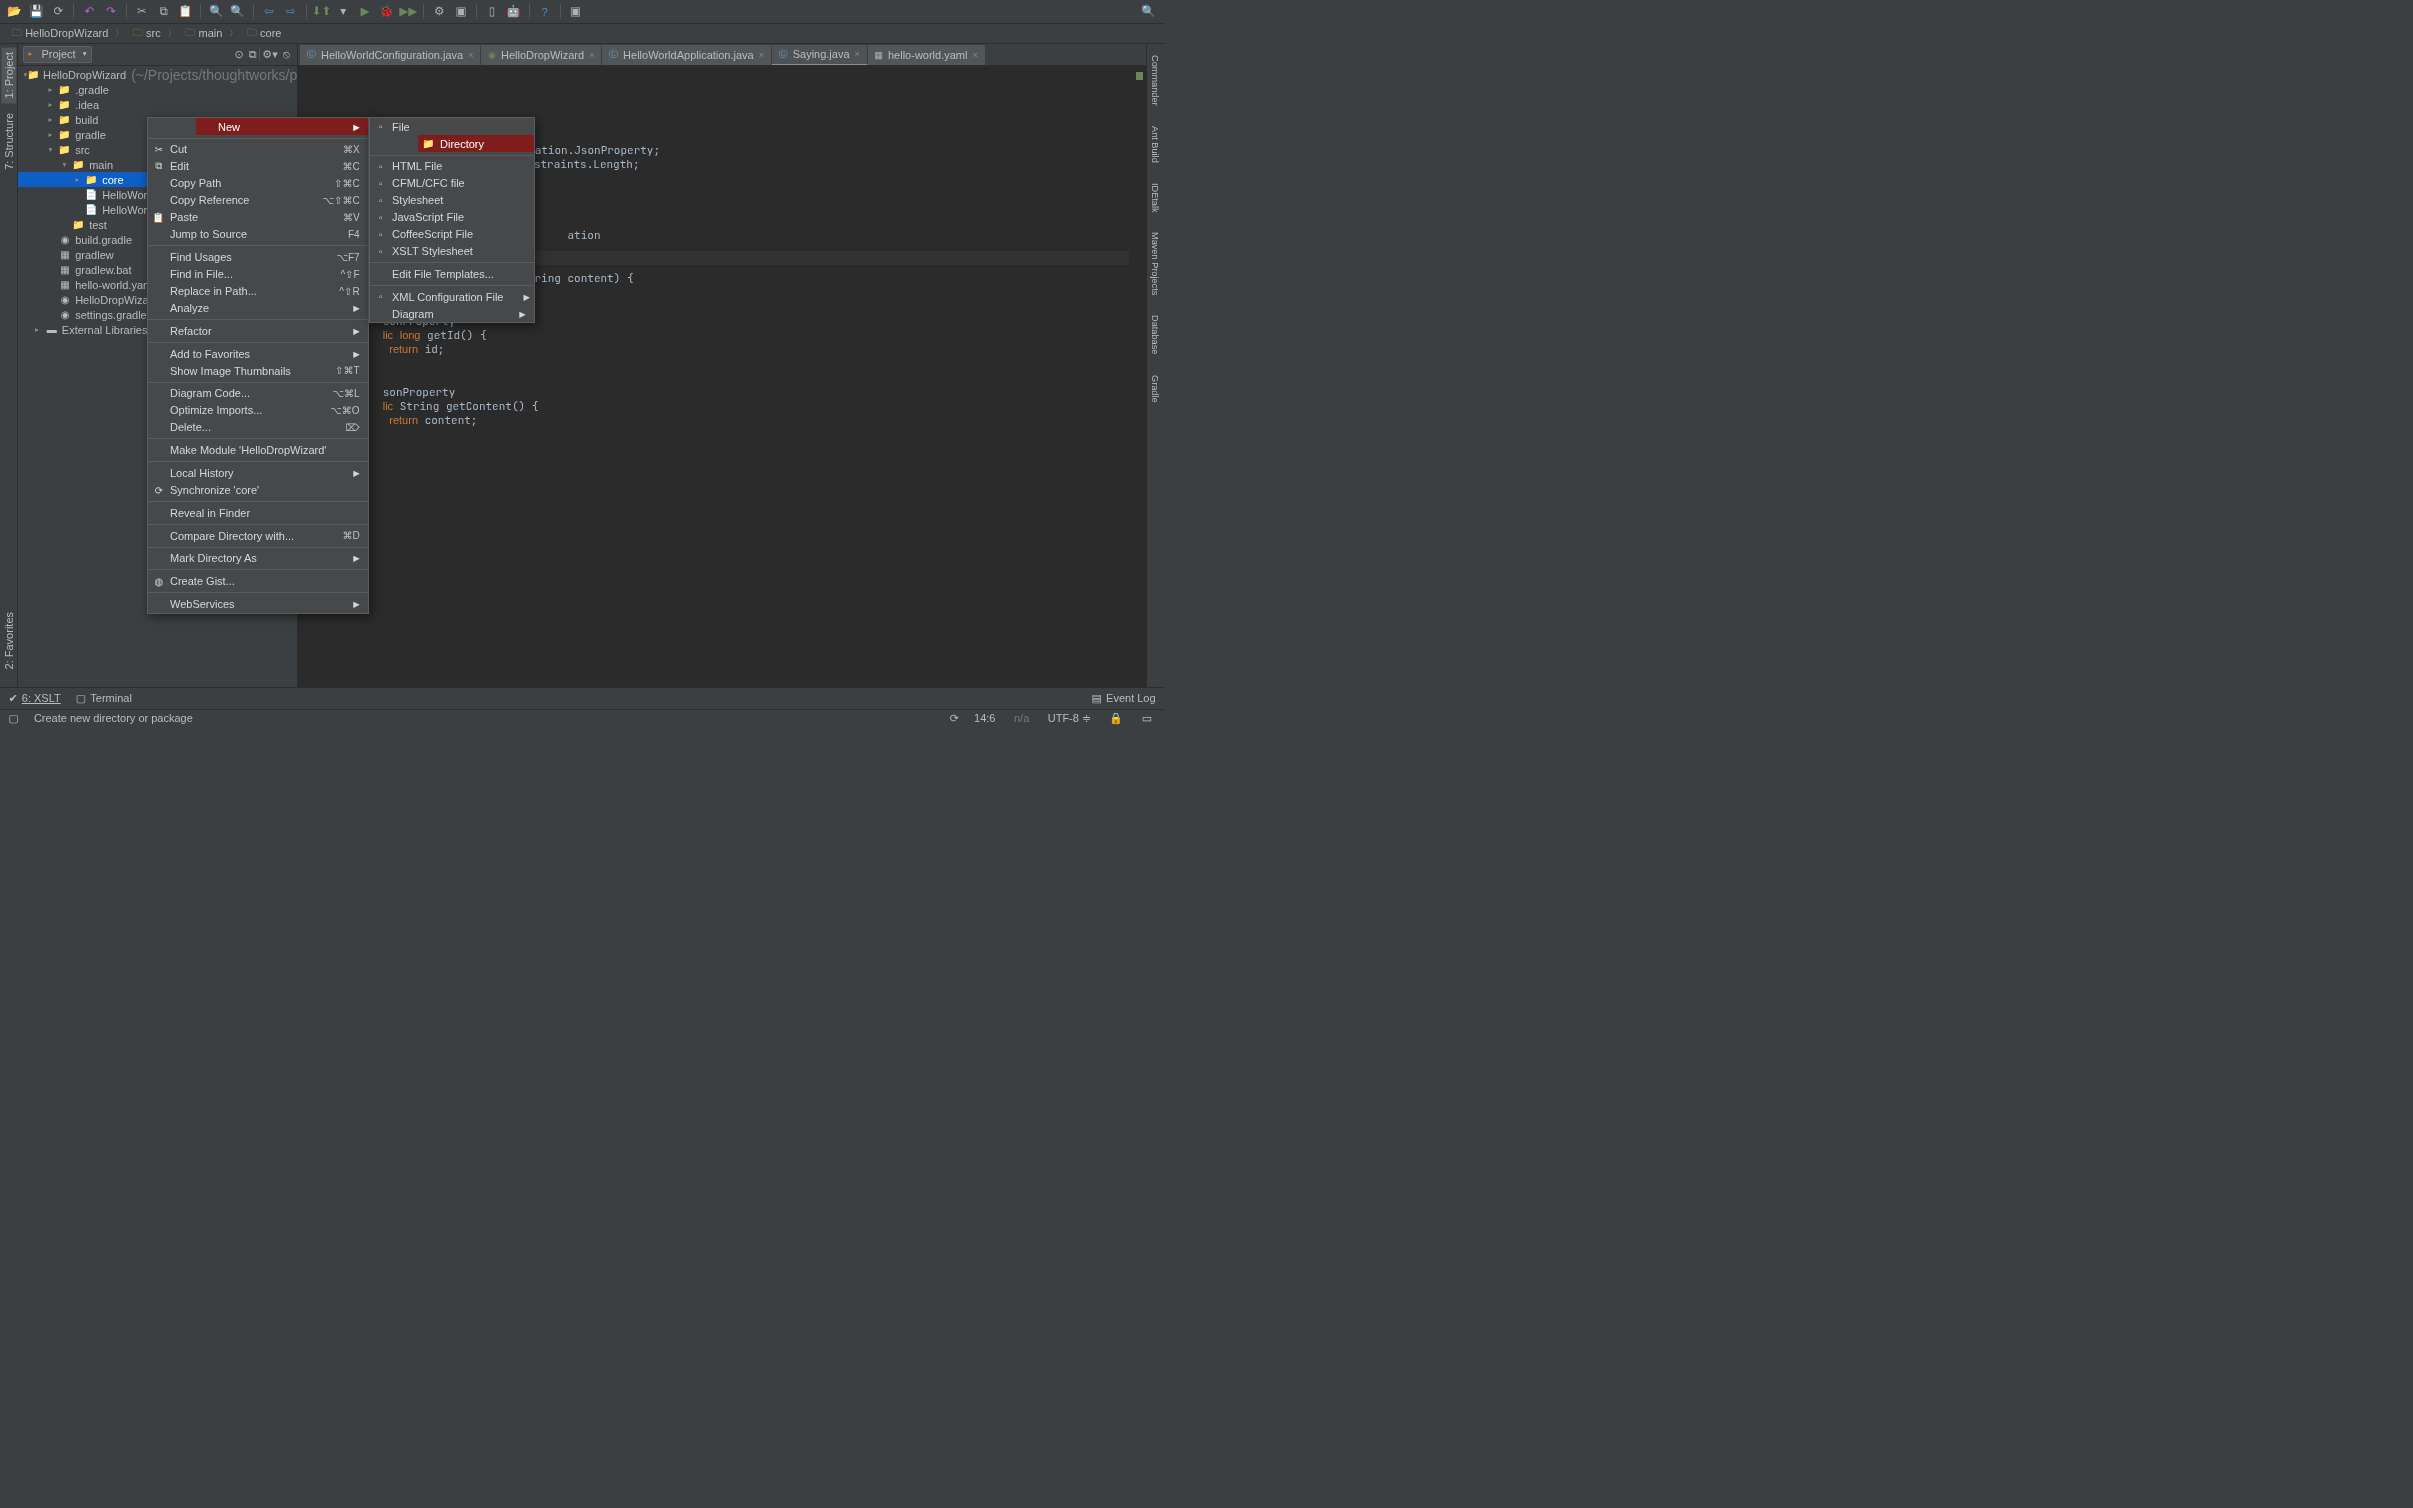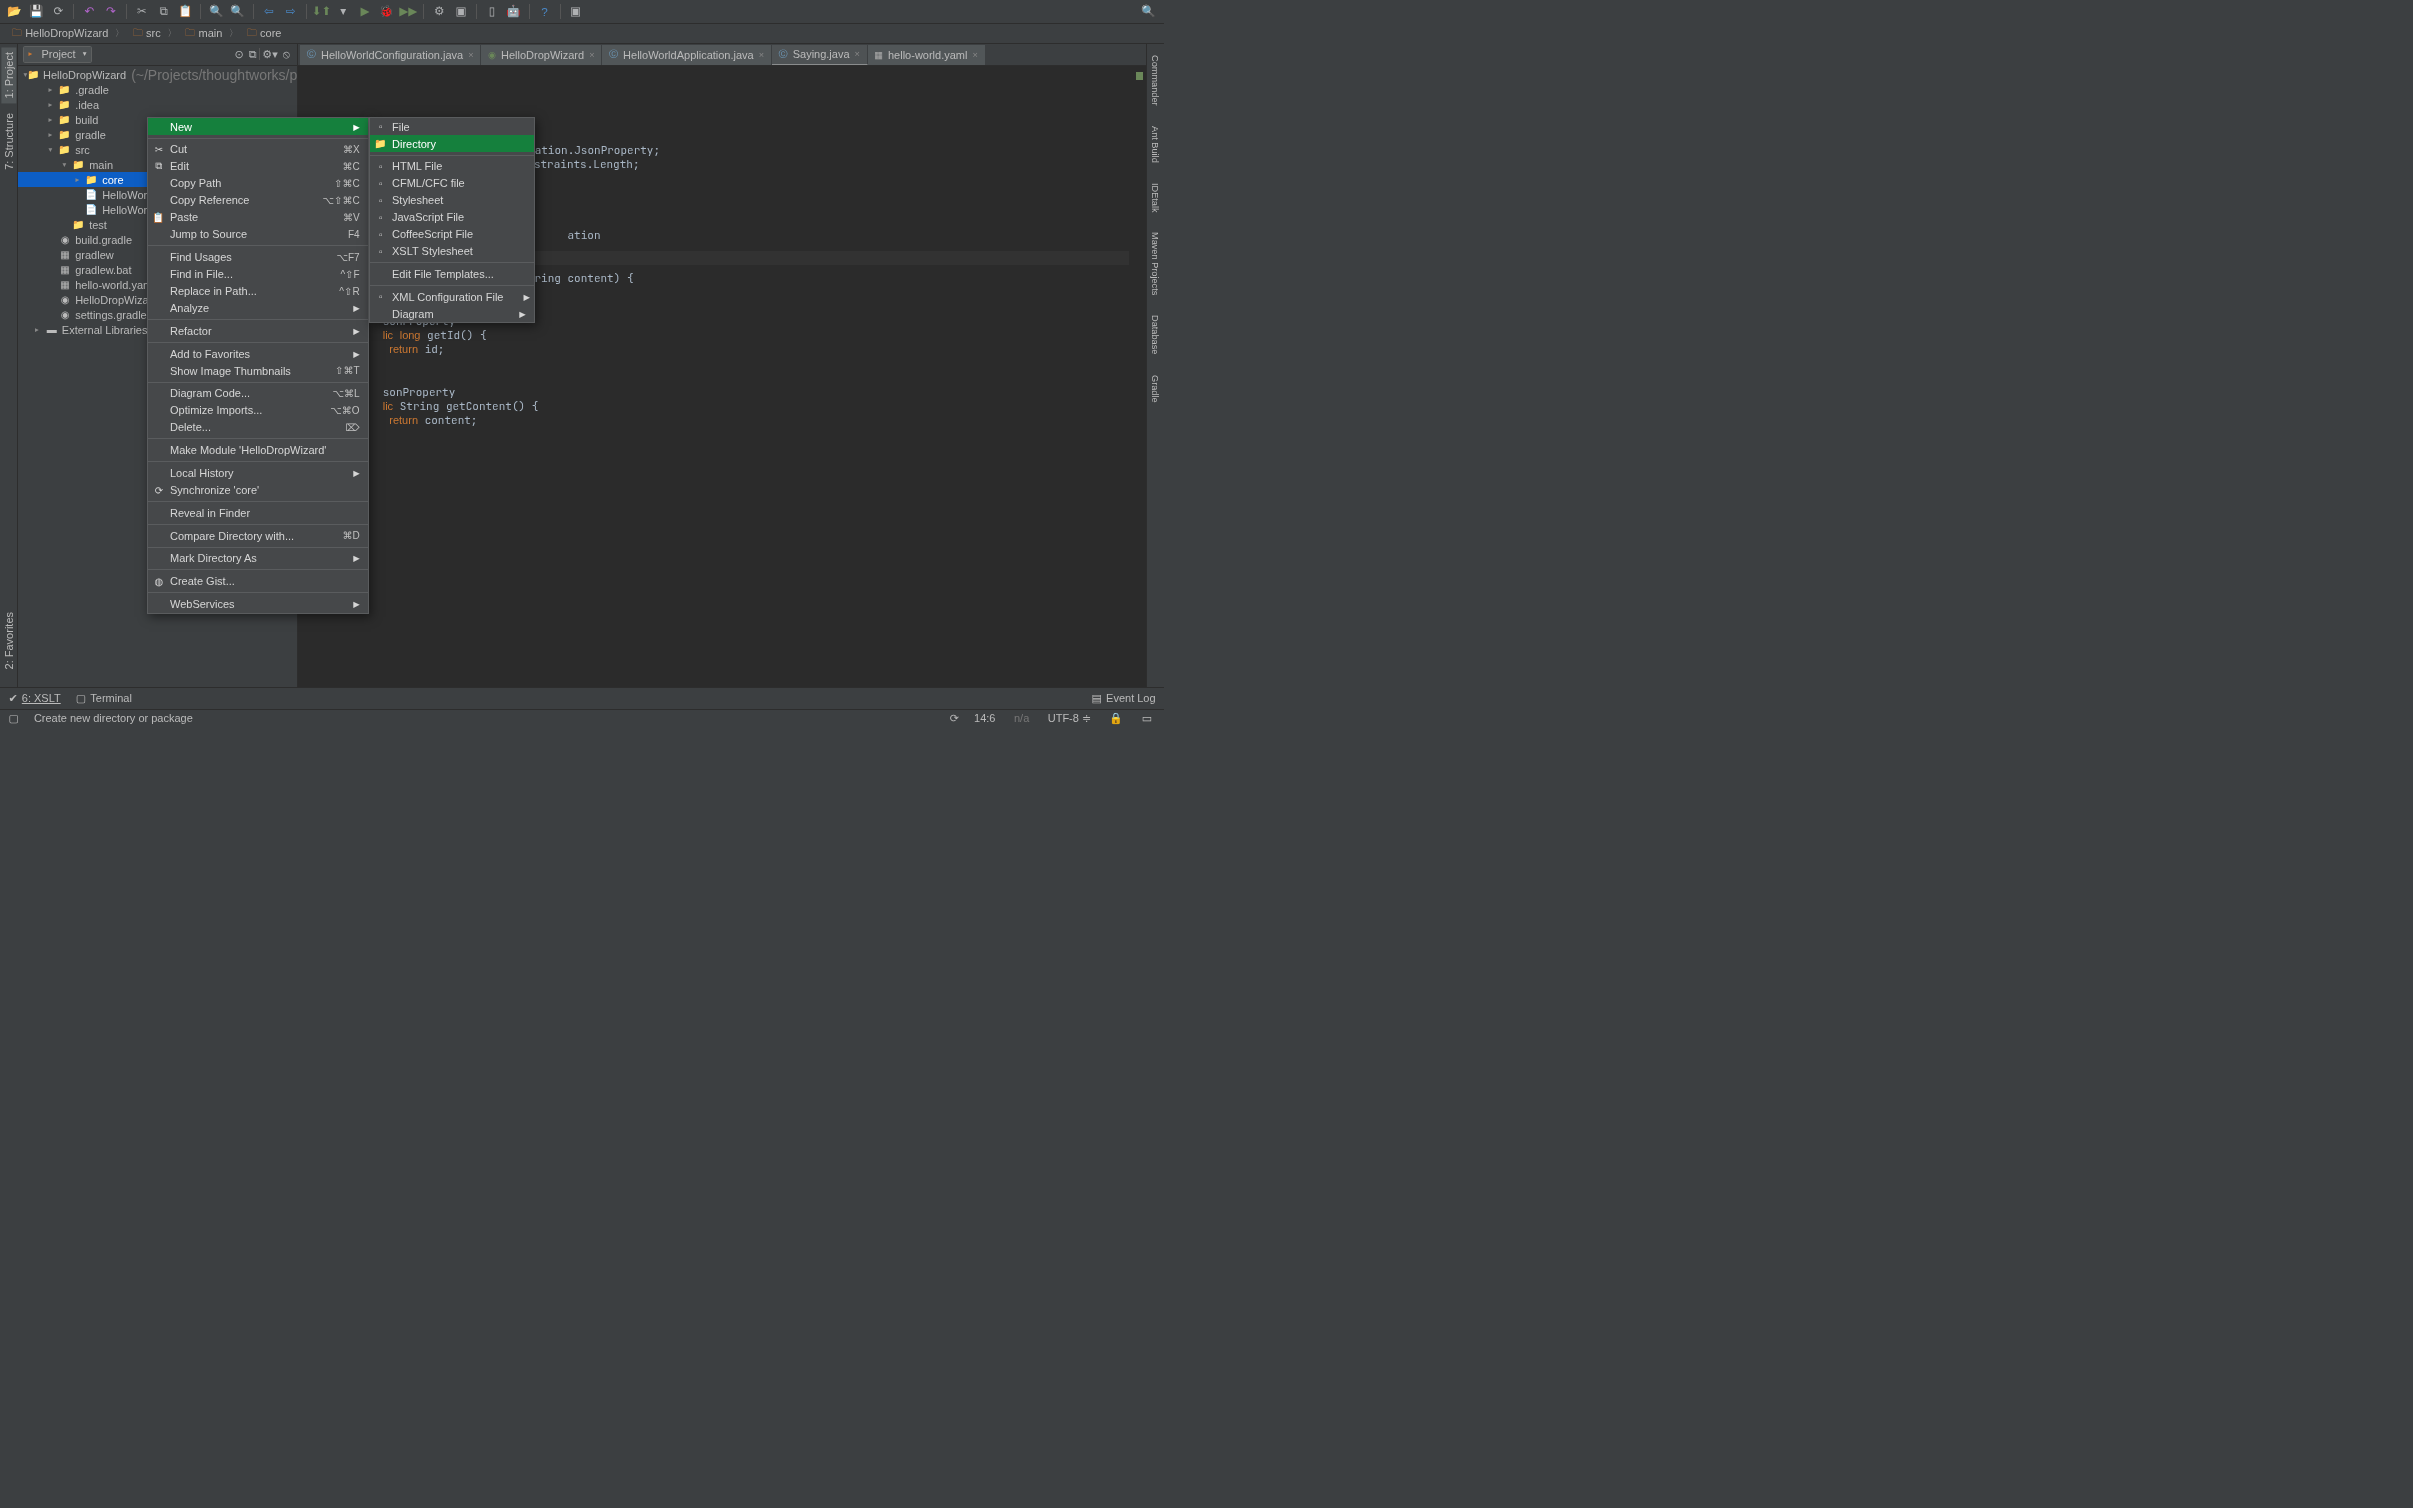--- a/index.html
+++ b/index.html
@@ -38,21 +38,21 @@
 .editor-tab { height:20px; background:#515658; display:flex; align-items:center; padding:0 6.7px; gap:5px; border-right:0.8px solid #3c3f41; font-size:10px; color:#bbbbbb; cursor:pointer;}
 .editor-tab.active{ background:#4e5254; border-bottom:1.7px solid #8a8c8d;}
 .editor-tab .x{color:#888; font-size:9.2px; cursor:pointer;}
 .editor-tab .ticon{font-size:9.2px;}
 .editor { flex:1; font-family:"JetBrains Mono","Menlo","Consolas",monospace; font-size:11px; line-height:14.2px; padding:6.7px 11.7px; color:#a9b7c6; white-space:pre; position:relative;}
 .editor .kw{color:#cc7832;}
 .editor .caret-line { position:absolute; left:0; right:17px; background:#323232; height:14.2px;}
 .editor-strip { position:absolute; right:2.5px; top:6.7px; width:7.5px; height:7.5px; background:#6a8759;}
 .ctx-menu { position:absolute; background:#46484a; border:0.8px solid #5a5c5e; box-shadow:1.7px 3.4px 10px rgba(0,0,0,0.5); font-size:11px; color:#d6d6d6; z-index:50;}
 .ctx-menu .row{ display:flex; align-items:center; height:17px; padding:0 8.4px 0 22px; position:relative; cursor:pointer; white-space:nowrap;}
-.ctx-menu .row.sel{ background:#15803d; color:#fff;}
+.ctx-menu .row.sel{ background:#7f1d1d; color:#fff;margin-left:48px;}
 .ctx-menu .row .ico{ position:absolute; left:4.2px; width:13.4px; text-align:center; font-size:10px;}
 .ctx-menu .row .sc{ margin-left:auto; padding-left:20px; color:#c0c0c0; font-size:10px;}
 .ctx-menu .row .sub{ margin-left:auto; padding-left:20px; font-size:8.4px;}
 .ctx-menu .divider{ height:0.8px; background:#5a5c5e; margin:2.5px 0;}
 .bottom-toolwin { height:22px; background:#3c3f41; border-top:0.8px solid #2d2d2d; display:flex; align-items:center; padding:0 8.4px; gap:15px;}
 .bottom-toolwin .btn{font-size:10px; color:#bbbbbb; cursor:pointer; display:flex; align-items:center; gap:4.2px;}
 .bottom-toolwin .spacer{flex:1;}
 .statusbar { height:18.4px; background:#3c3f41; border-top:0.8px solid #2d2d2d; display:flex; align-items:center; padding:0 8.4px; gap:11.7px; font-size:10px; color:#bbbbbb;}
 .statusbar .spacer{flex:1;}
 .statusbar .cell{padding:0 3.4px;}

